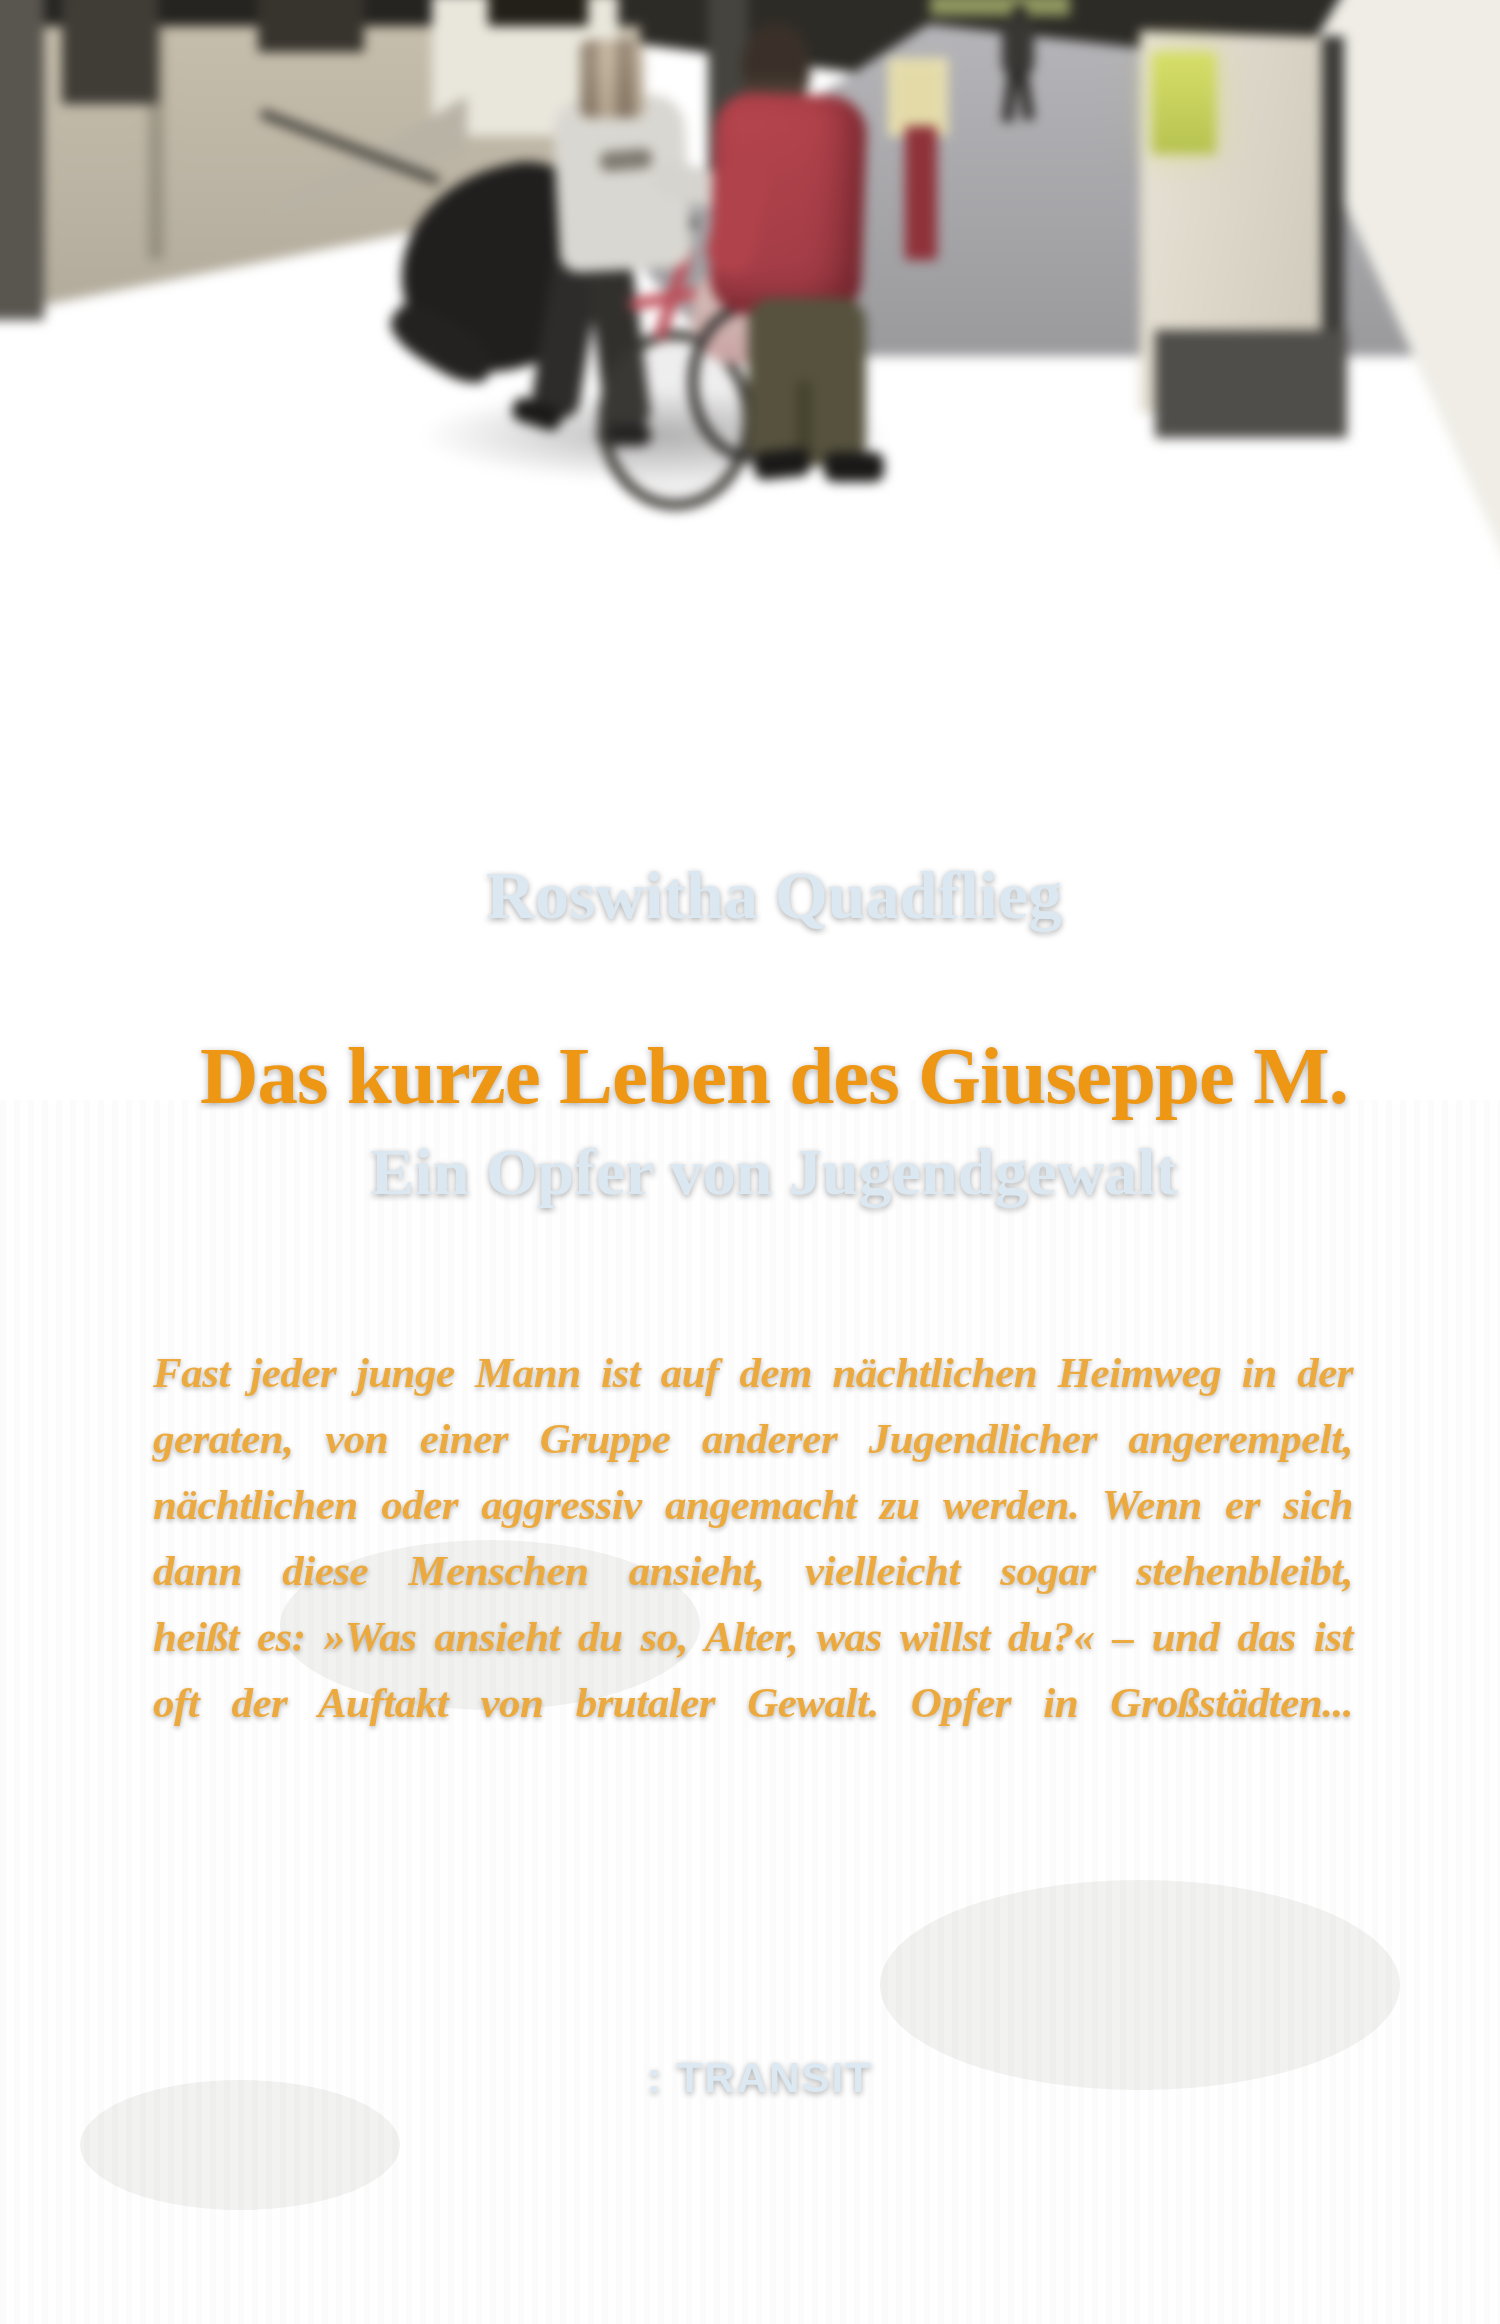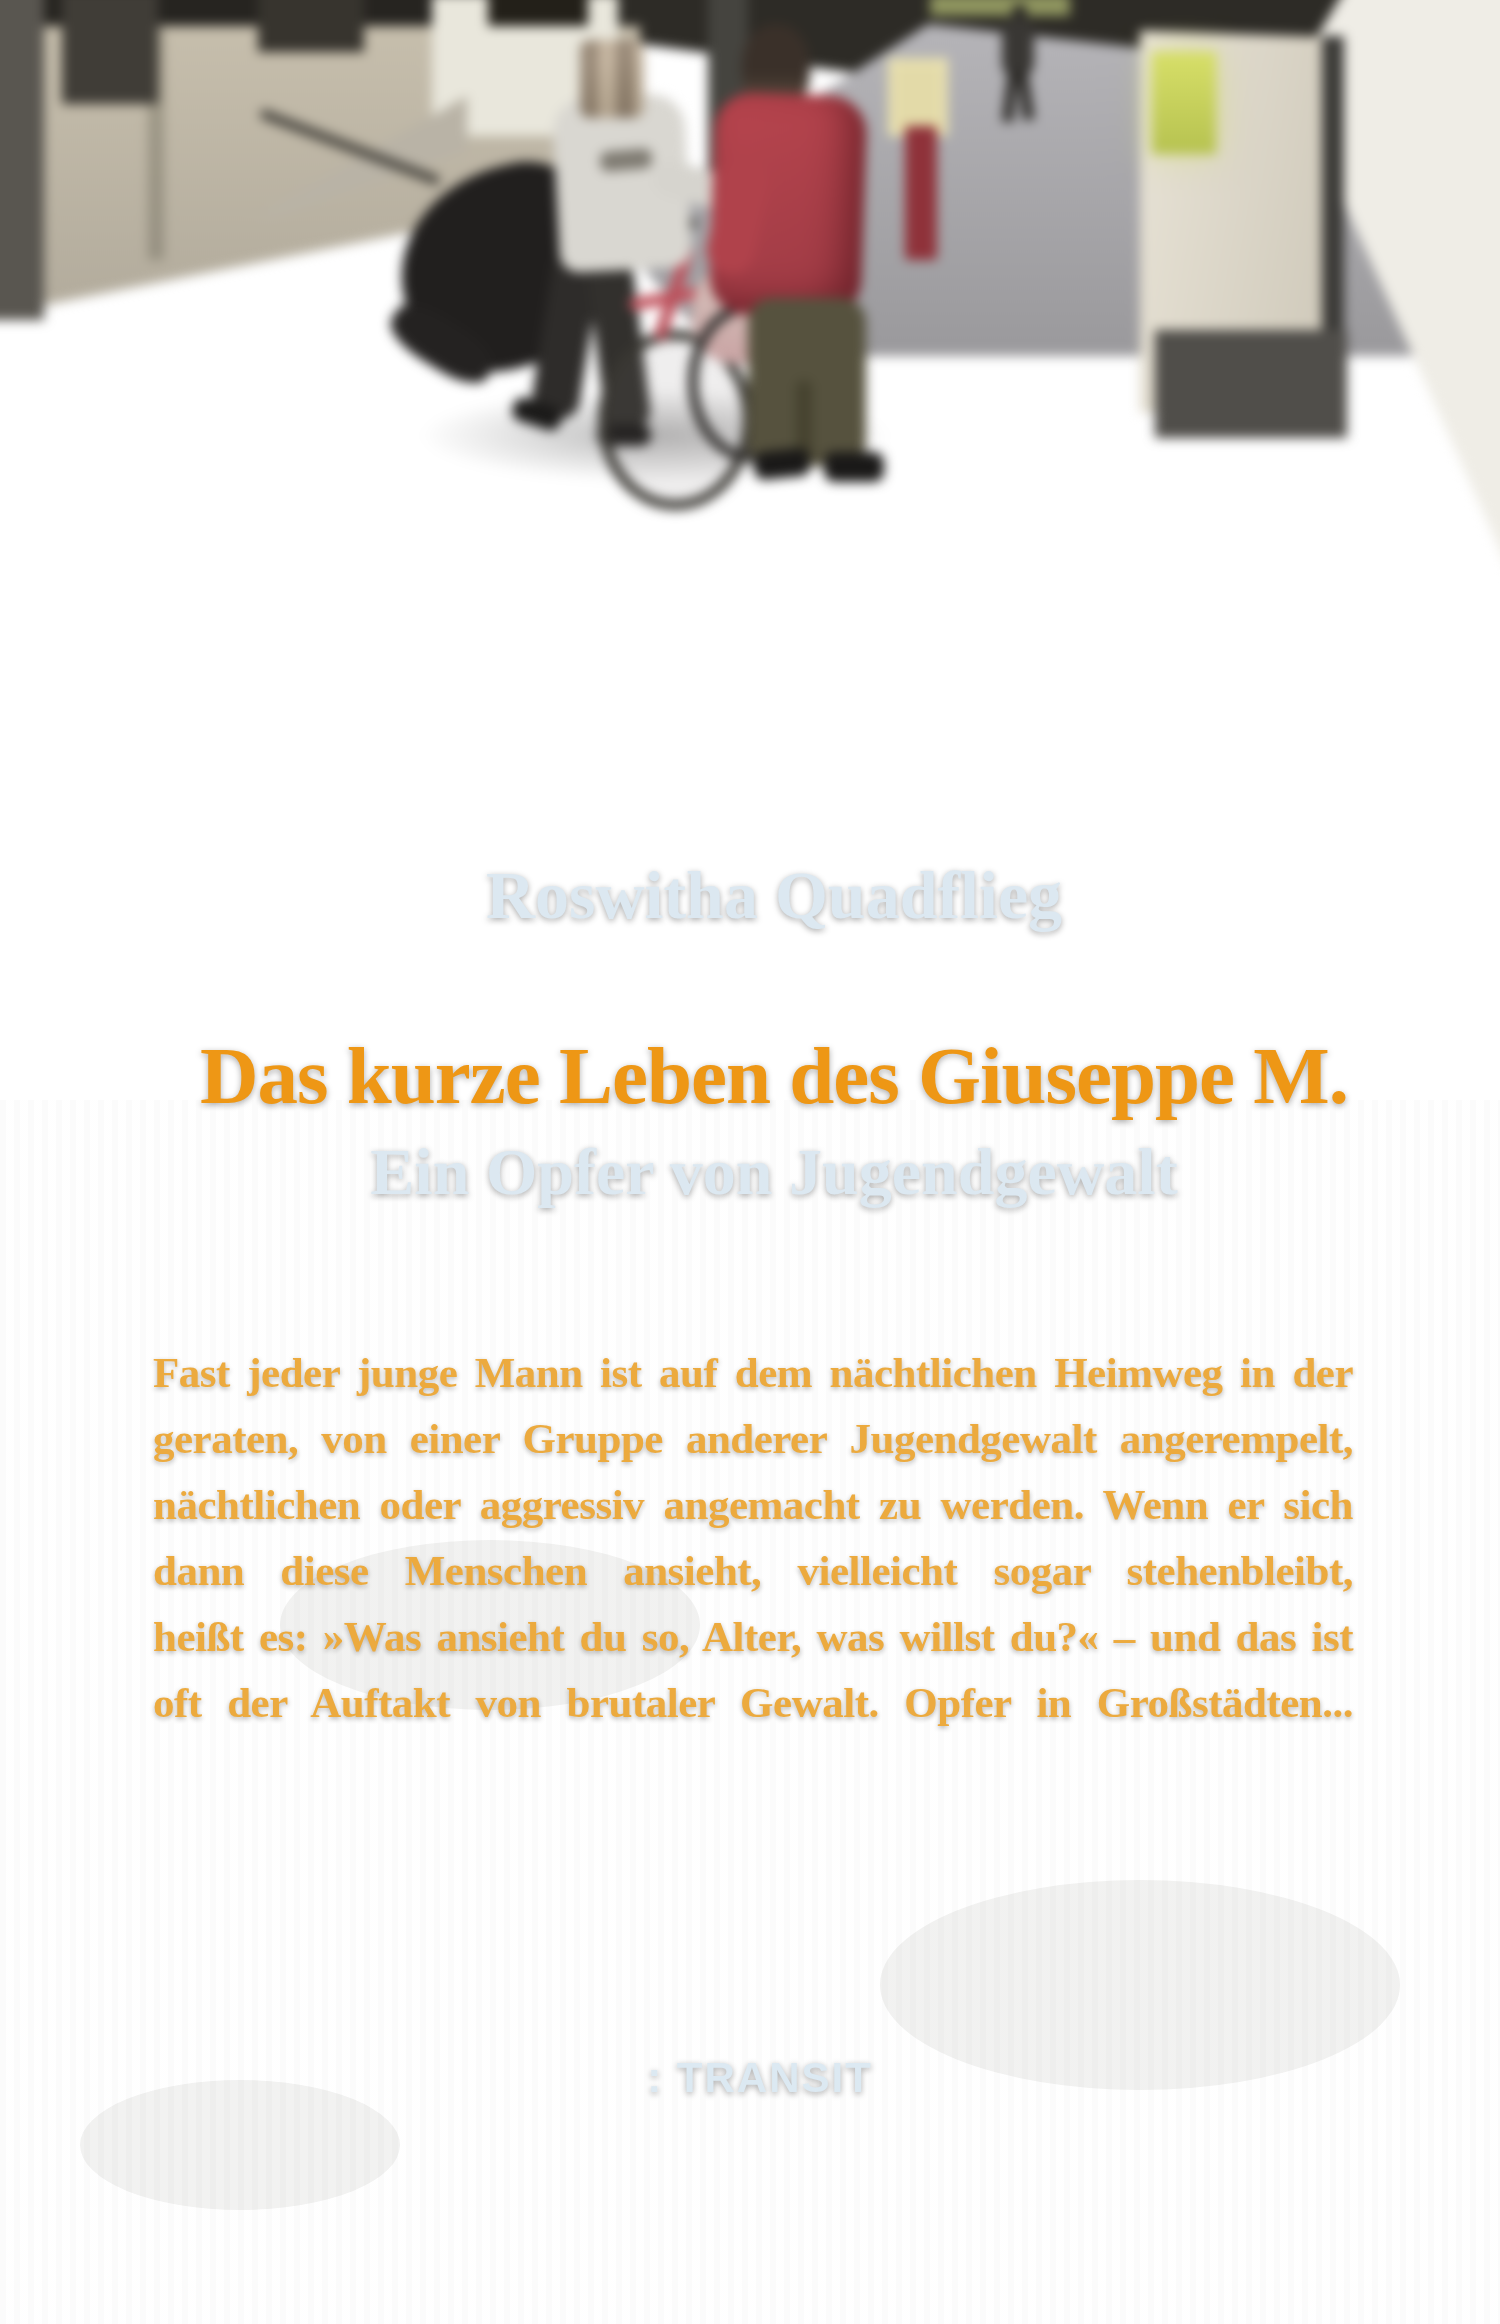--- a/index.html
+++ b/index.html
@@ -109,21 +109,21 @@
     background:repeating-linear-gradient(90deg,rgba(0,0,0,.035) 0 6px,rgba(255,255,255,.012) 6px 14px);}
   
   .textline{left:0;width:1500px;text-align:center;font-weight:bold;
     text-shadow:0 2px 6px rgba(15,15,15,.35);white-space:nowrap;}
   #author{top:856px;font-size:68px;color:#dce8f1;padding-left:24px;}
   #title{top:1030px;font-size:81px;color:#ee9715;letter-spacing:-1px;padding-left:24px;}
   #subtitle{top:1134px;font-size:66px;color:#dce8f1;padding-left:24px;}
   #blurb{left:153px;top:1340px;width:1200px;color:#ecaa3e;font-weight:bold;
     font-size:43px;text-shadow:0 2px 5px rgba(15,15,15,.3);}
   .blurb-line{height:66px;line-height:66px;text-align:justify;text-align-last:justify;
-    letter-spacing:-0.5px;word-spacing:-1px;white-space:nowrap;}
+    letter-spacing:-0.5px;word-spacing:-1px;white-space:nowrap;font-style:italic;}
   #publisher{top:2054px;font-size:42px;color:#dce9f2;
     font-family:"Liberation Sans", sans-serif;letter-spacing:2px;padding-left:10px;}
 </style>
 </head>
 <body>
 
 <div id="scene">
   <div class="abs ceiling"></div>
   <div class="abs ceiling-beam"></div>
   <div class="abs left-wall"></div>
@@ -180,20 +180,20 @@
 <div class="abs floor-stain" id="stain2"></div>
 <div class="abs floor-stain" id="stain3"></div>
 <div class="abs" id="streaks"></div>
 
 <div class="abs textline" id="author">Roswitha Quadflieg</div>
 <div class="abs textline" id="title">Das kurze Leben des Giuseppe M.</div>
 <div class="abs textline" id="subtitle">Ein Opfer von Jugendgewalt</div>
 
 <div class="abs" id="blurb">
   <div class="blurb-line">Fast jeder junge Mann ist auf dem nächtlichen Heimweg in der</div>
-  <div class="blurb-line">geraten, von einer Gruppe anderer Jugendgewalt angerempelt,</div>
+  <div class="blurb-line">geraten, von einer Gruppe anderer Jugendlicher angerempelt,</div>
   <div class="blurb-line">nächtlichen oder aggressiv angemacht zu werden. Wenn er sich</div>
   <div class="blurb-line">dann diese Menschen ansieht, vielleicht sogar stehenbleibt,</div>
   <div class="blurb-line">heißt es: »Was ansieht du so, Alter, was willst du?« – und das ist</div>
   <div class="blurb-line">oft der Auftakt von brutaler Gewalt. Opfer in Großstädten...</div>
 </div>
 
 <div class="abs textline" id="publisher">: TRANSIT</div>
 
 </body></html>

